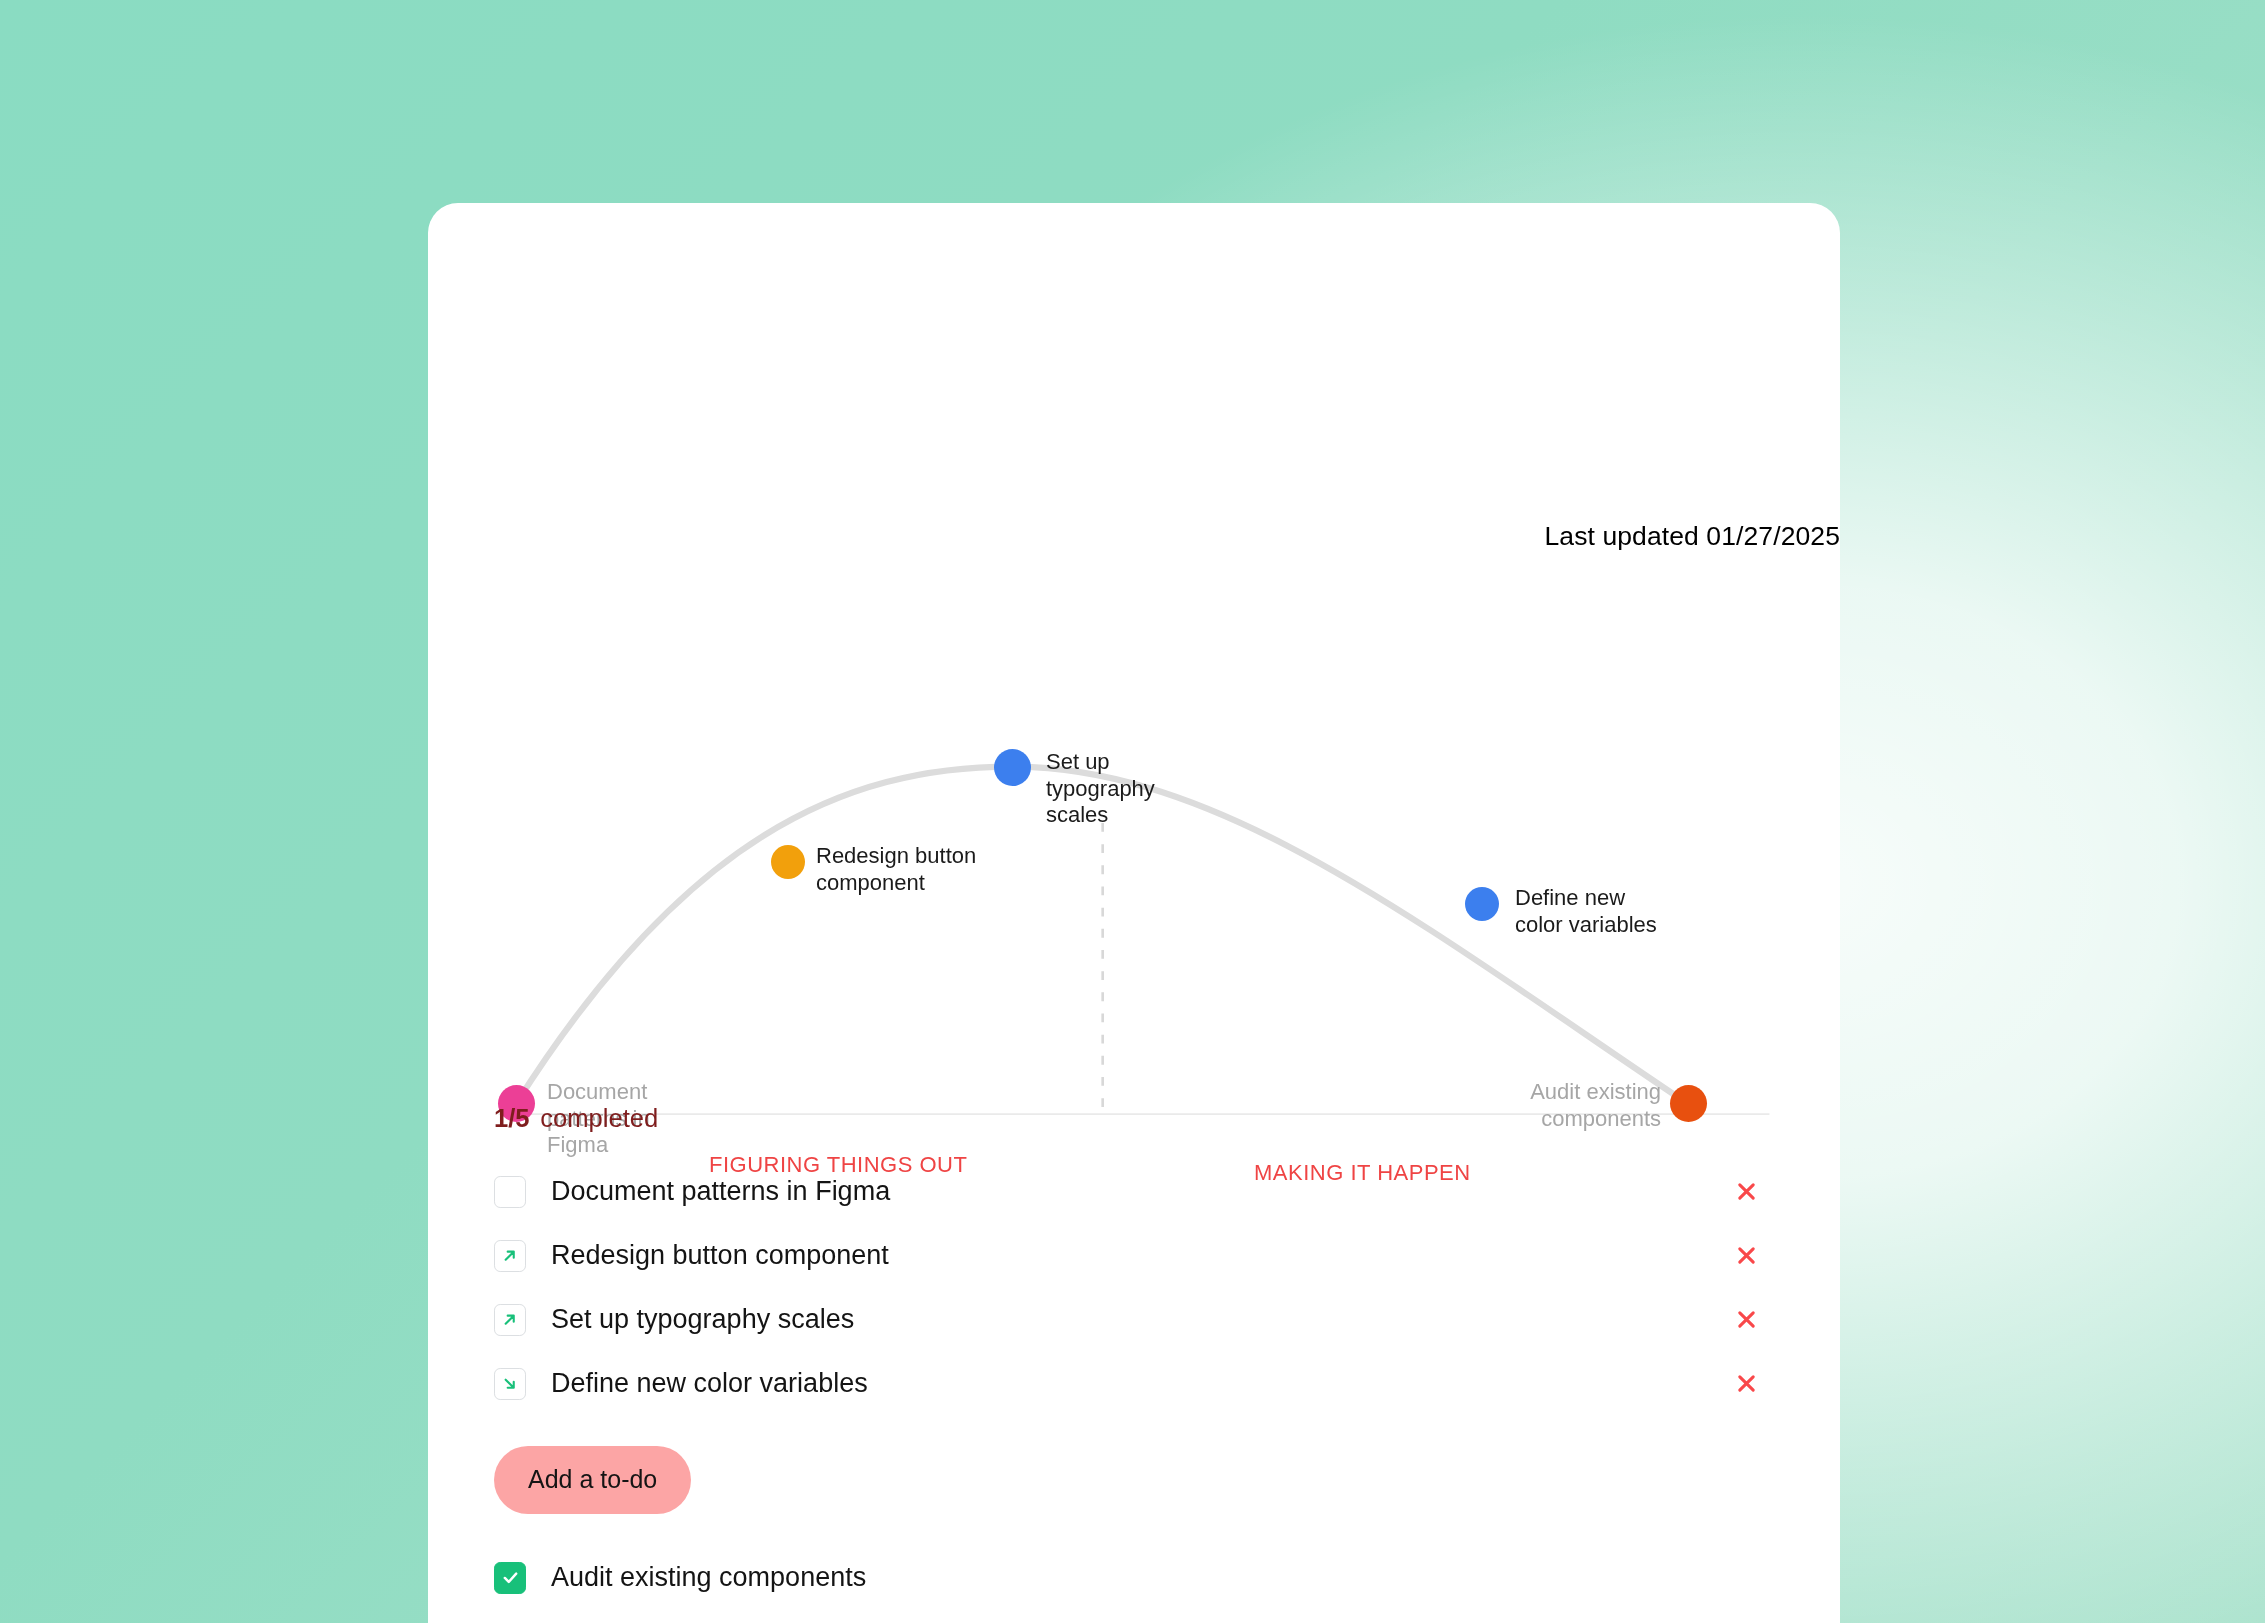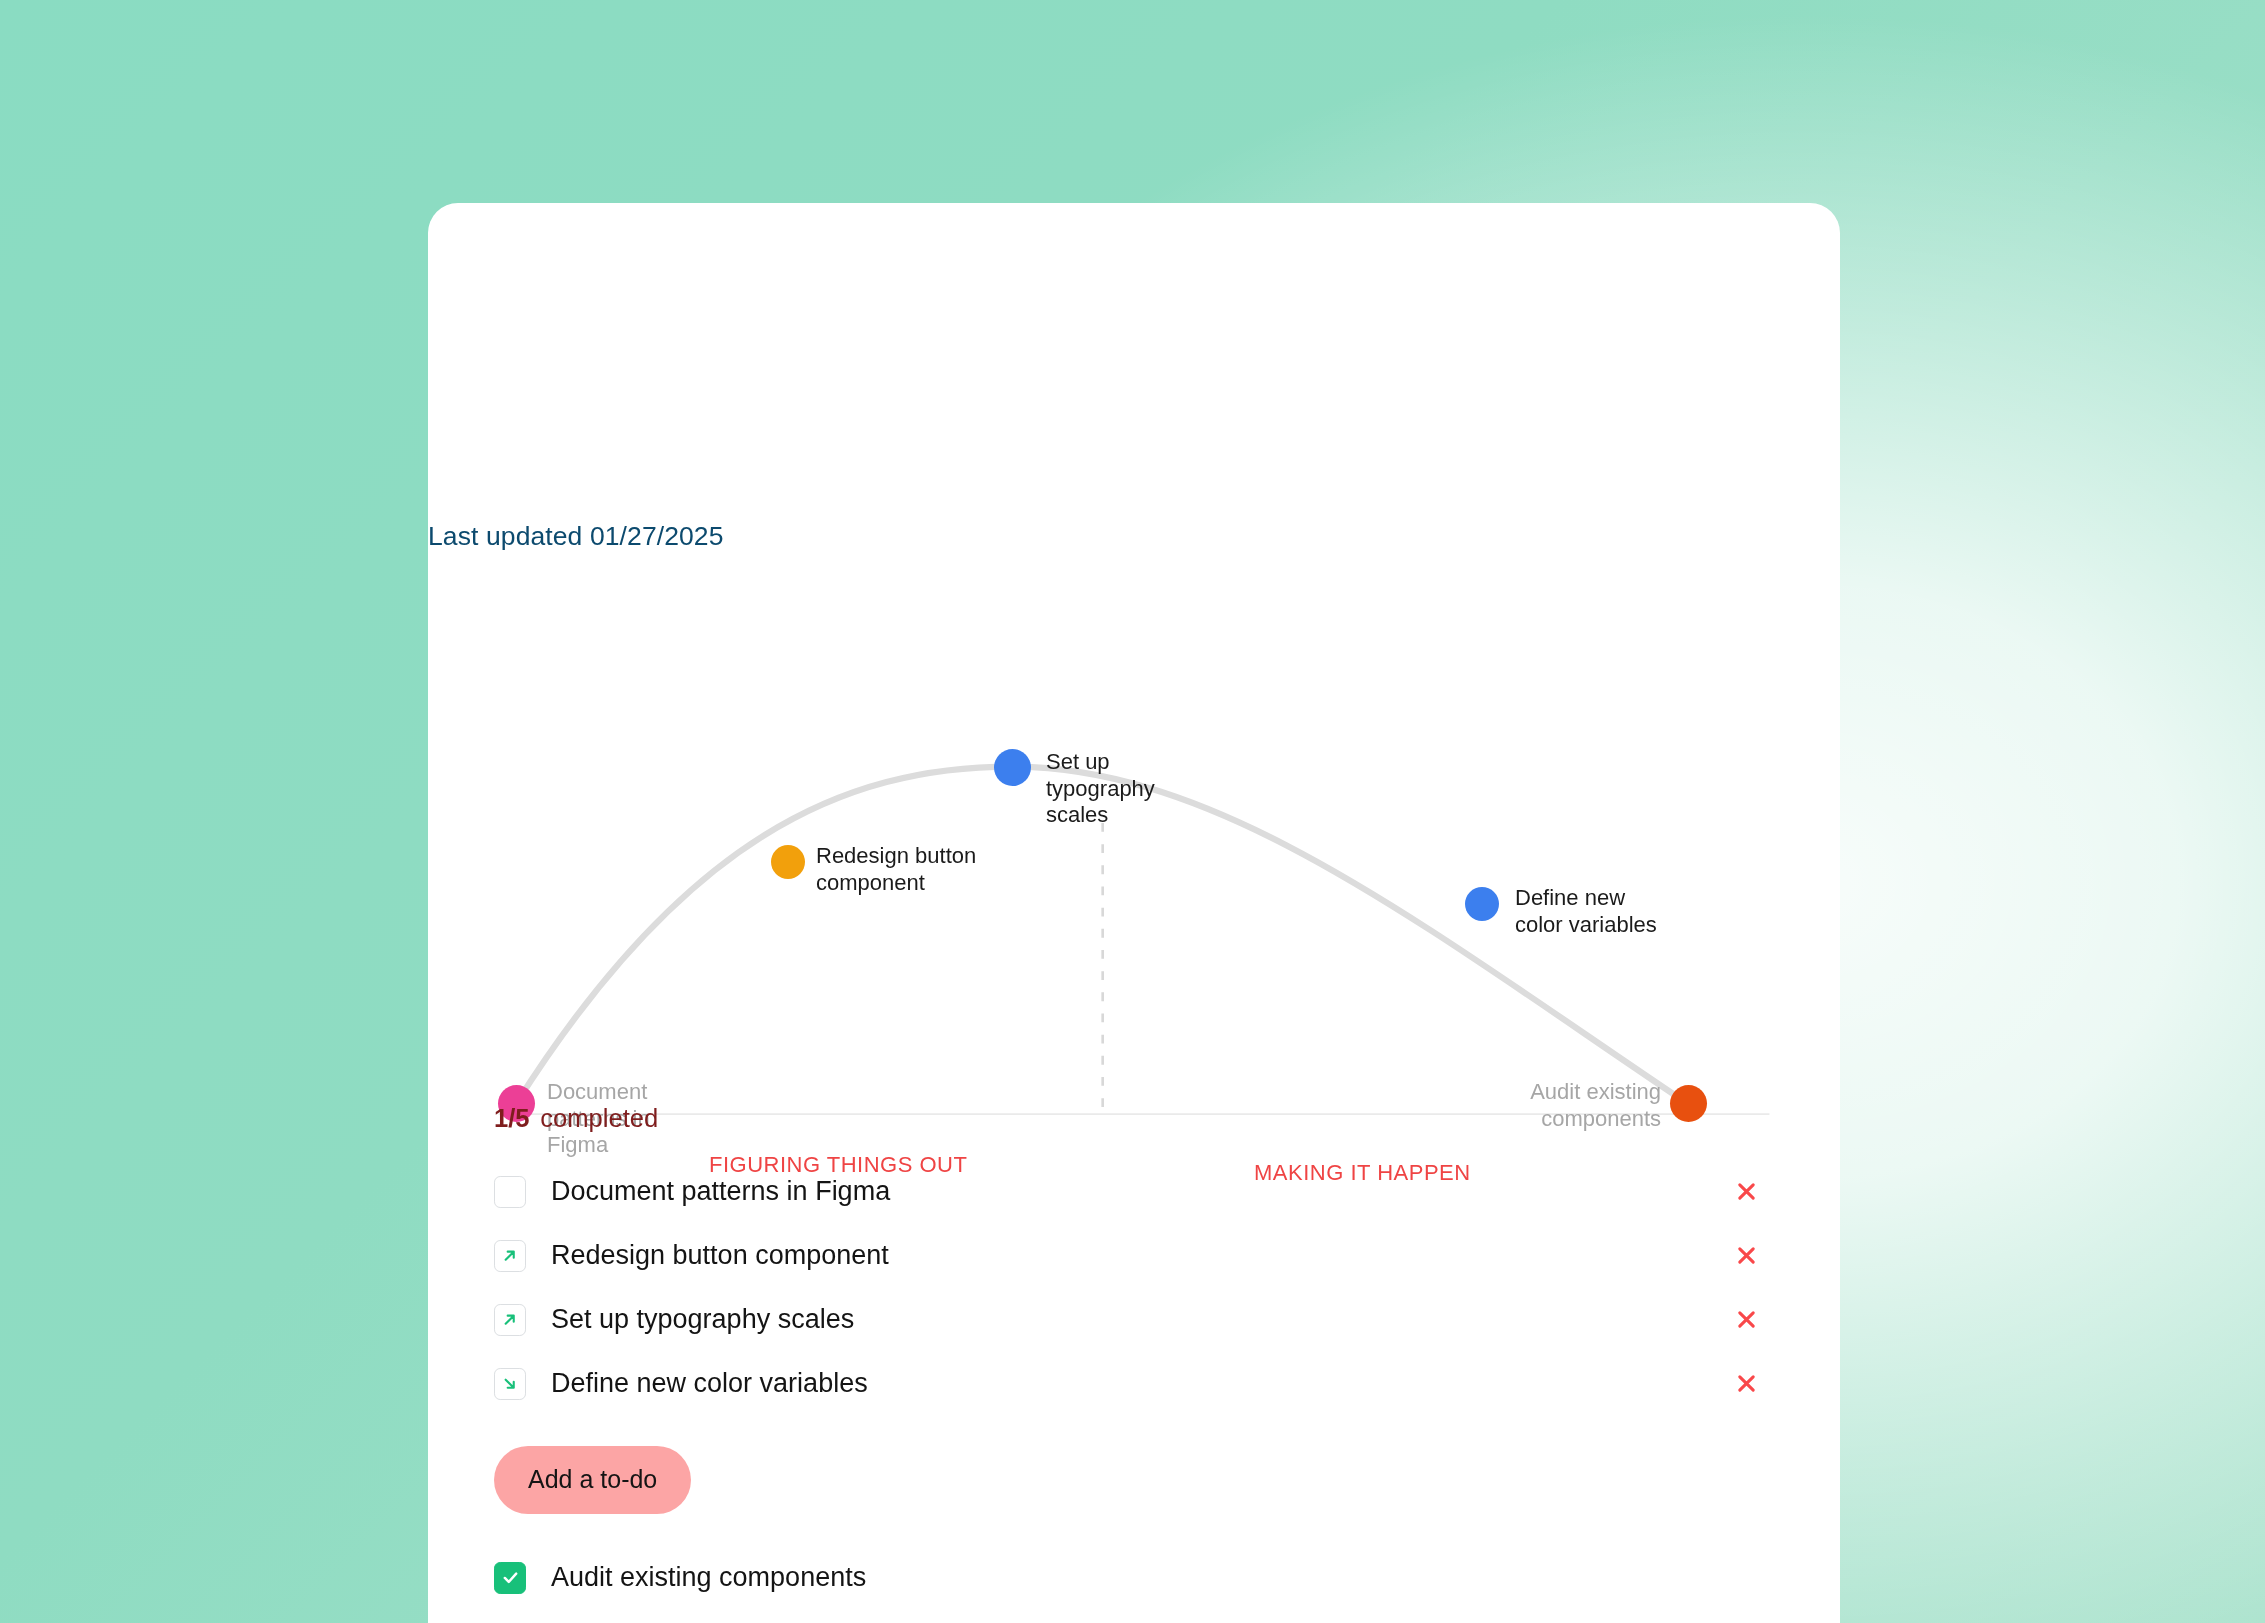--- a/index.html
+++ b/index.html
@@ -36,23 +36,23 @@
     border-radius: 30px 30px 0 0;
     overflow: hidden;
   }
 
   
   #last-updated {
     position: absolute;
     left: 0;
     top: 318px;
     width: 100%;
-    text-align: left;
+    text-align: right;
     font-size: 26.5px;
-    color: #0c4a6e;
+    color: #000000;
     letter-spacing: 0.1px;
   }
 
   
   #arc-chart {
     position: absolute;
     left: 0;
     top: 371px;
     width: 1412px;
     height: 618px;

